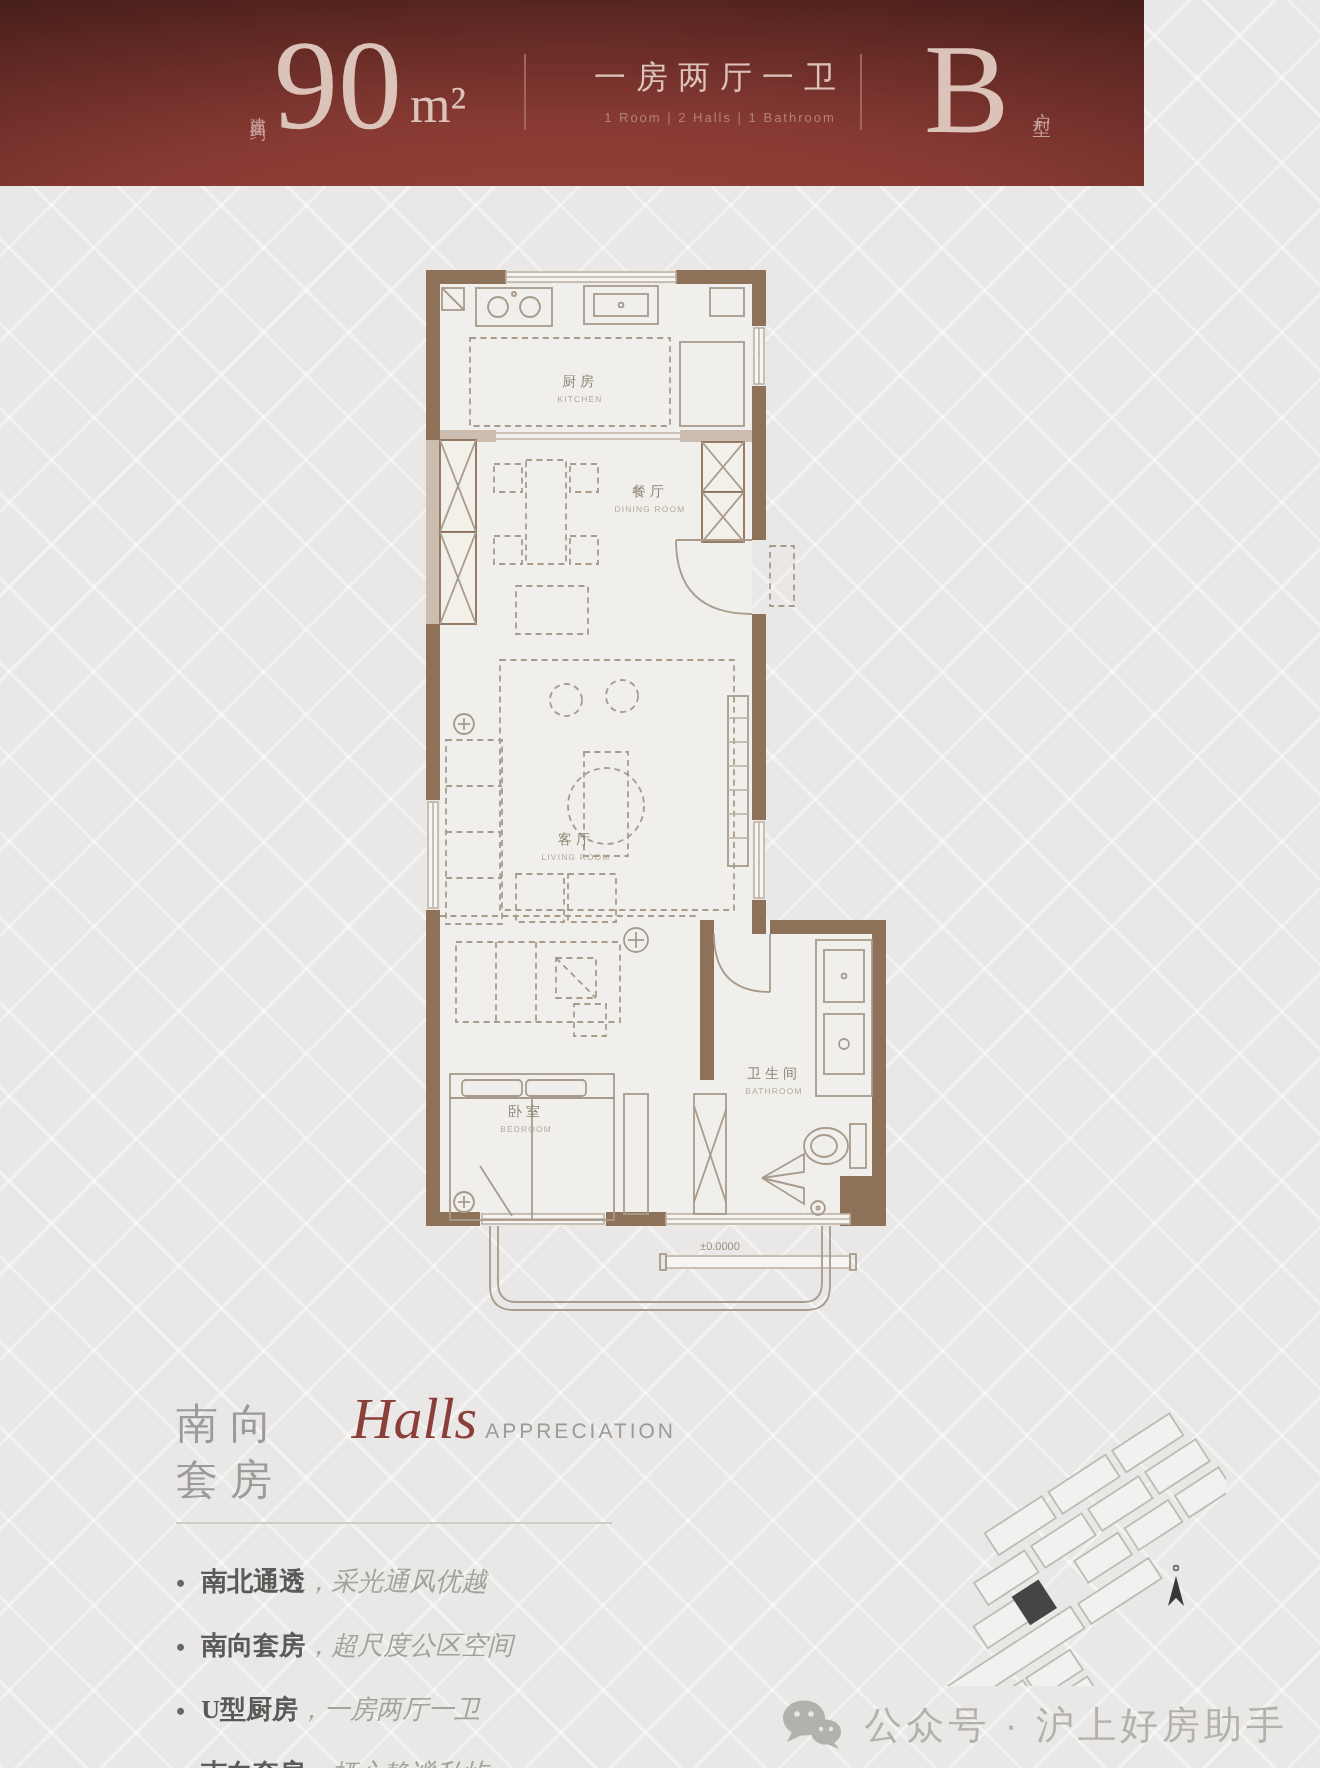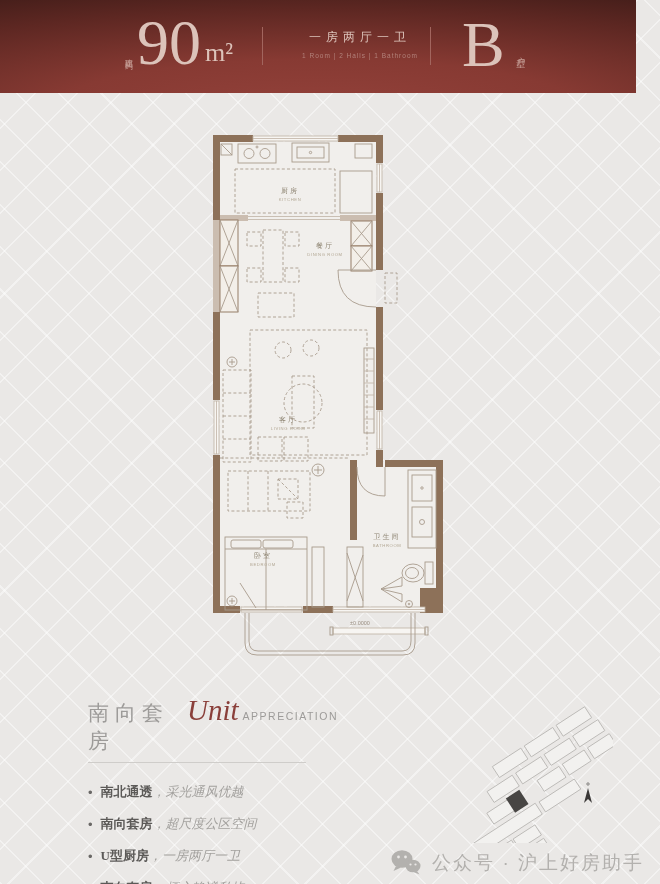--- a/index.html
+++ b/index.html
@@ -3,30 +3,30 @@
 <meta charset="utf-8">
 <style>
   html,body{margin:0;padding:0;}
   .page{position:relative;width:660px;height:884px;overflow:hidden;
     font-family:"Liberation Sans",sans-serif;
     background-color:#eae8e6;
     background-image:
       repeating-linear-gradient(45deg, rgba(255,255,255,.45) 0 1.5px, rgba(255,255,255,0) 1.5px 30px),
       repeating-linear-gradient(135deg, rgba(255,255,255,.45) 0 1.5px, rgba(255,255,255,0) 1.5px 30px);}
   
-  .header{position:absolute;left:0;top:0;width:636px;height:93px;
+  .header{position:absolute;left:0;top:0;width:572px;height:93px;
     background:radial-gradient(130% 170% at 50% 118%, #93413a 0%, #873a33 32%, #5d2722 64%, #2a1411 100%);}
   .hdr-area{position:absolute;left:122px;top:14px;display:flex;align-items:flex-end;}
   .area-prefix{writing-mode:vertical-rl;font-size:8px;color:#c59e96;letter-spacing:2px;margin:0 4px 14px 0;}
   .area-value{font-family:"Liberation Serif",serif;font-size:64px;line-height:58px;color:#dcc3ba;}
   .area-unit{font-family:"Liberation Serif",serif;font-size:26px;color:#dcc3ba;margin:0 0 4px 4px;}
   .hdr-div{position:absolute;top:27px;width:1px;height:38px;background:#a2655e;}
   .hdr-div.d1{left:262px;} .hdr-div.d2{left:430px;}
   .hdr-layout{position:absolute;left:280px;top:29px;width:160px;text-align:center;}
-  .layout-cn{font-size:12px;letter-spacing:5px;color:#dcc3ba;}
+  .layout-cn{font-size:16px;letter-spacing:5px;color:#dcc3ba;}
   .layout-en{font-size:6.5px;letter-spacing:1px;color:#b2817a;margin-top:6px;}
   .hdr-unit{position:absolute;left:462px;top:10px;display:flex;align-items:center;}
   .unit-letter{font-family:"Liberation Serif",serif;font-size:64px;line-height:70px;color:#dcc3ba;}
   .unit-label{writing-mode:vertical-rl;font-size:9px;color:#c59e96;letter-spacing:3px;margin-left:9px;margin-top:14px;}
   
   .plan{position:absolute;left:190px;top:115px;}
   .wall{fill:#8d7159;} .wall-light{fill:#cbbdb0;}
   .win{fill:#f7f5f2;stroke:#bfb2a4;stroke-width:.8;}
   .ln{stroke:#bfb2a4;stroke-width:.8;}
   .shaft{fill:#f3efe9;stroke:#8d7159;stroke-width:.9;}
@@ -274,21 +274,21 @@
       <rect class="fur" x="140" y="512" width="3" height="8"></rect>
         <rect class="fur" x="235" y="512" width="3" height="8"></rect>
       <path class="fur" d="M55,498 V528 Q55,540 67,540 H213 Q225,540 225,528 V498"></path>
       <path class="fur" d="M59,498 V526 Q59,536 68,536 H212 Q221,536 221,526 V498"></path>
     </g>
   </svg>
 
   <div class="appr">
     <div class="appr-head">
       <span class="appr-title">南向套房</span>
-      <span class="appr-script">Unit</span>
+      <span class="appr-script">Halls</span>
       <span class="appr-en">APPRECIATION</span>
     </div>
     <div class="appr-line"></div>
     <div class="appr-bullets">
       <div class="bullet-row">
         <span class="bullet-dot">•</span>
         <span class="bullet-head">南北通透</span>
         <span class="bullet-tail">，采光通风优越</span>
       </div>
       <div class="bullet-row">

